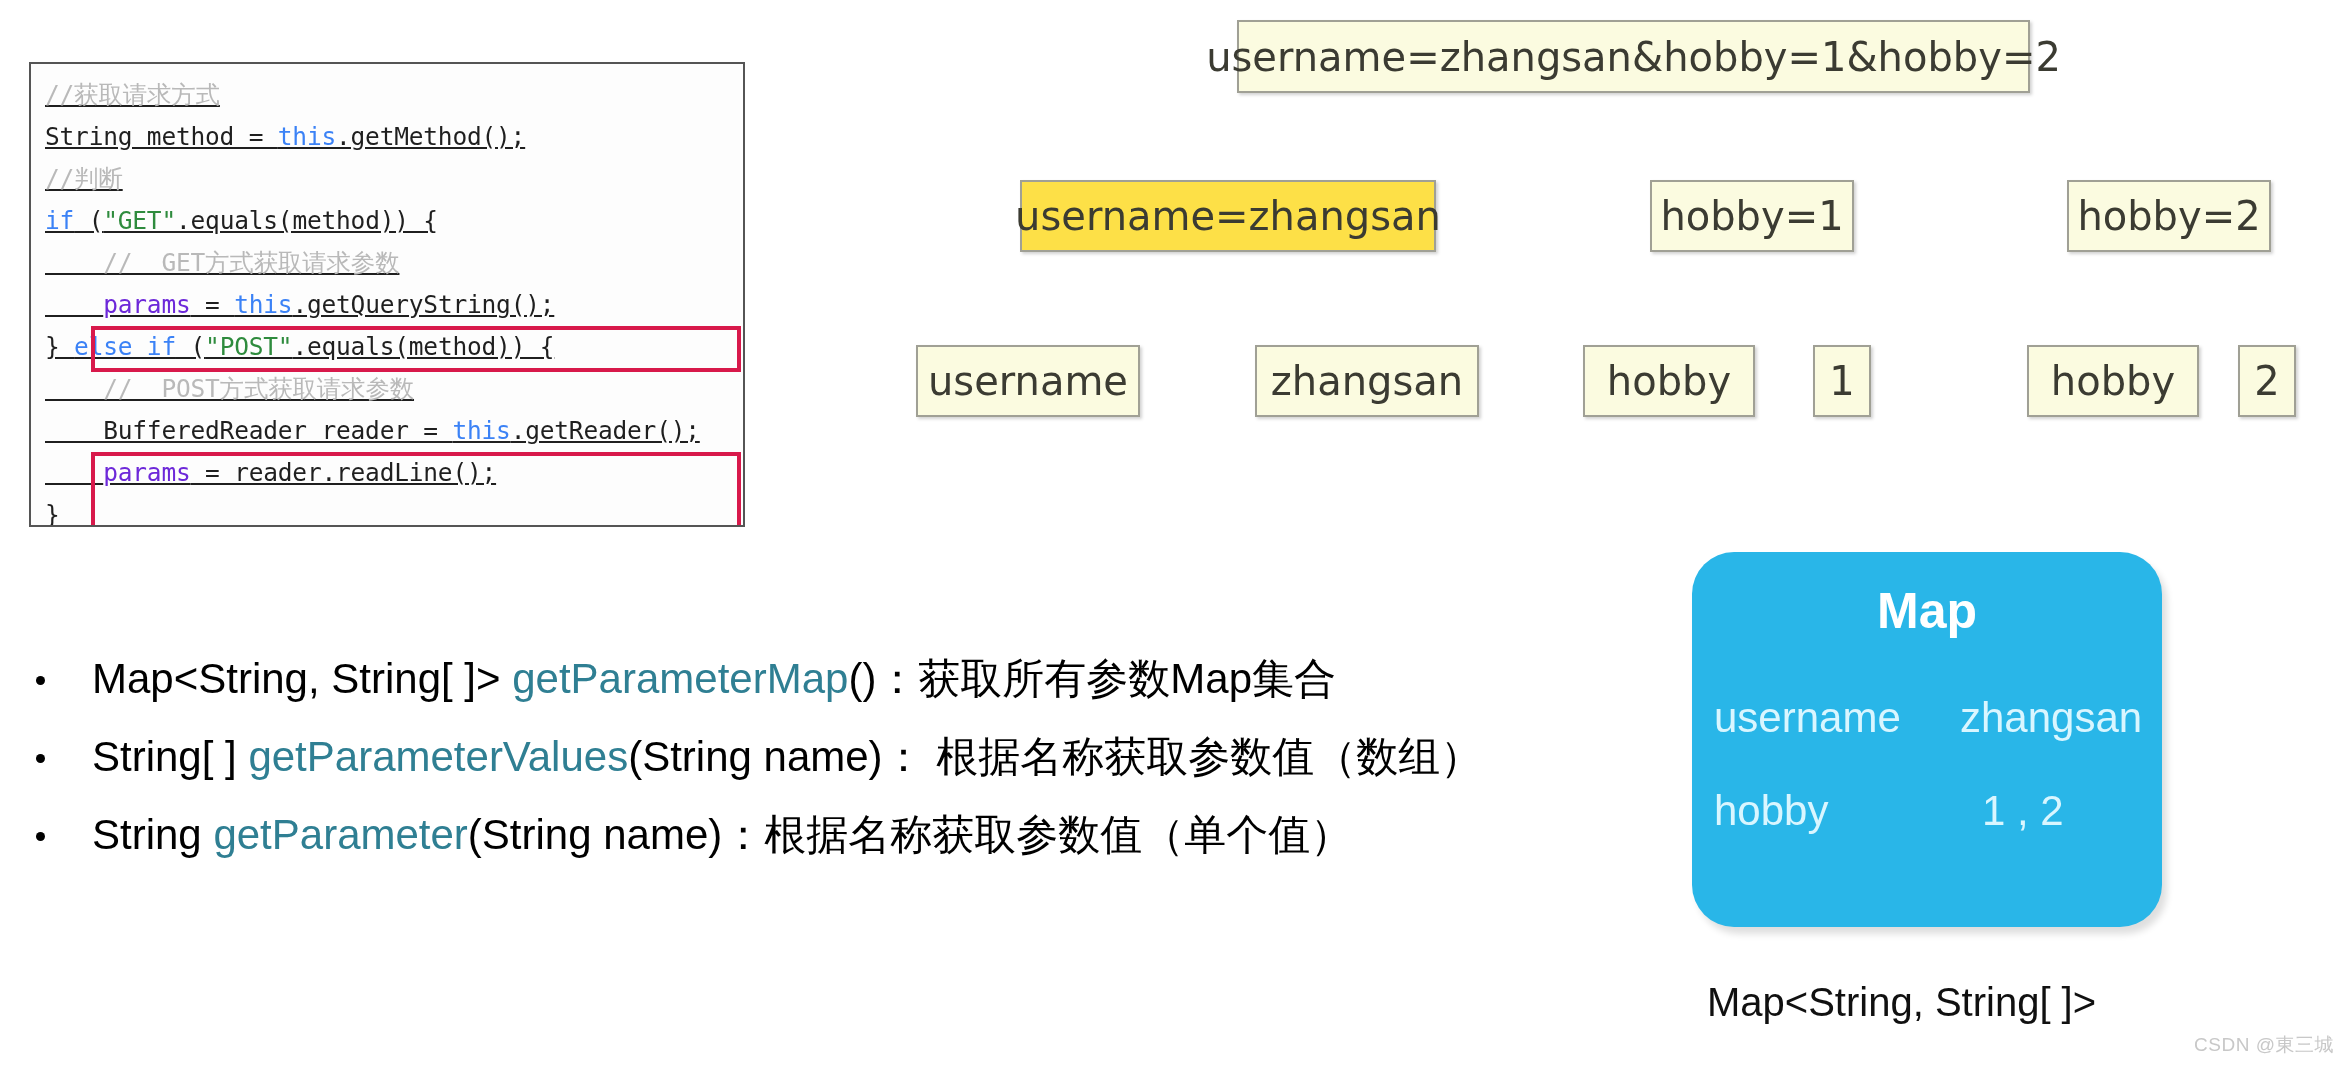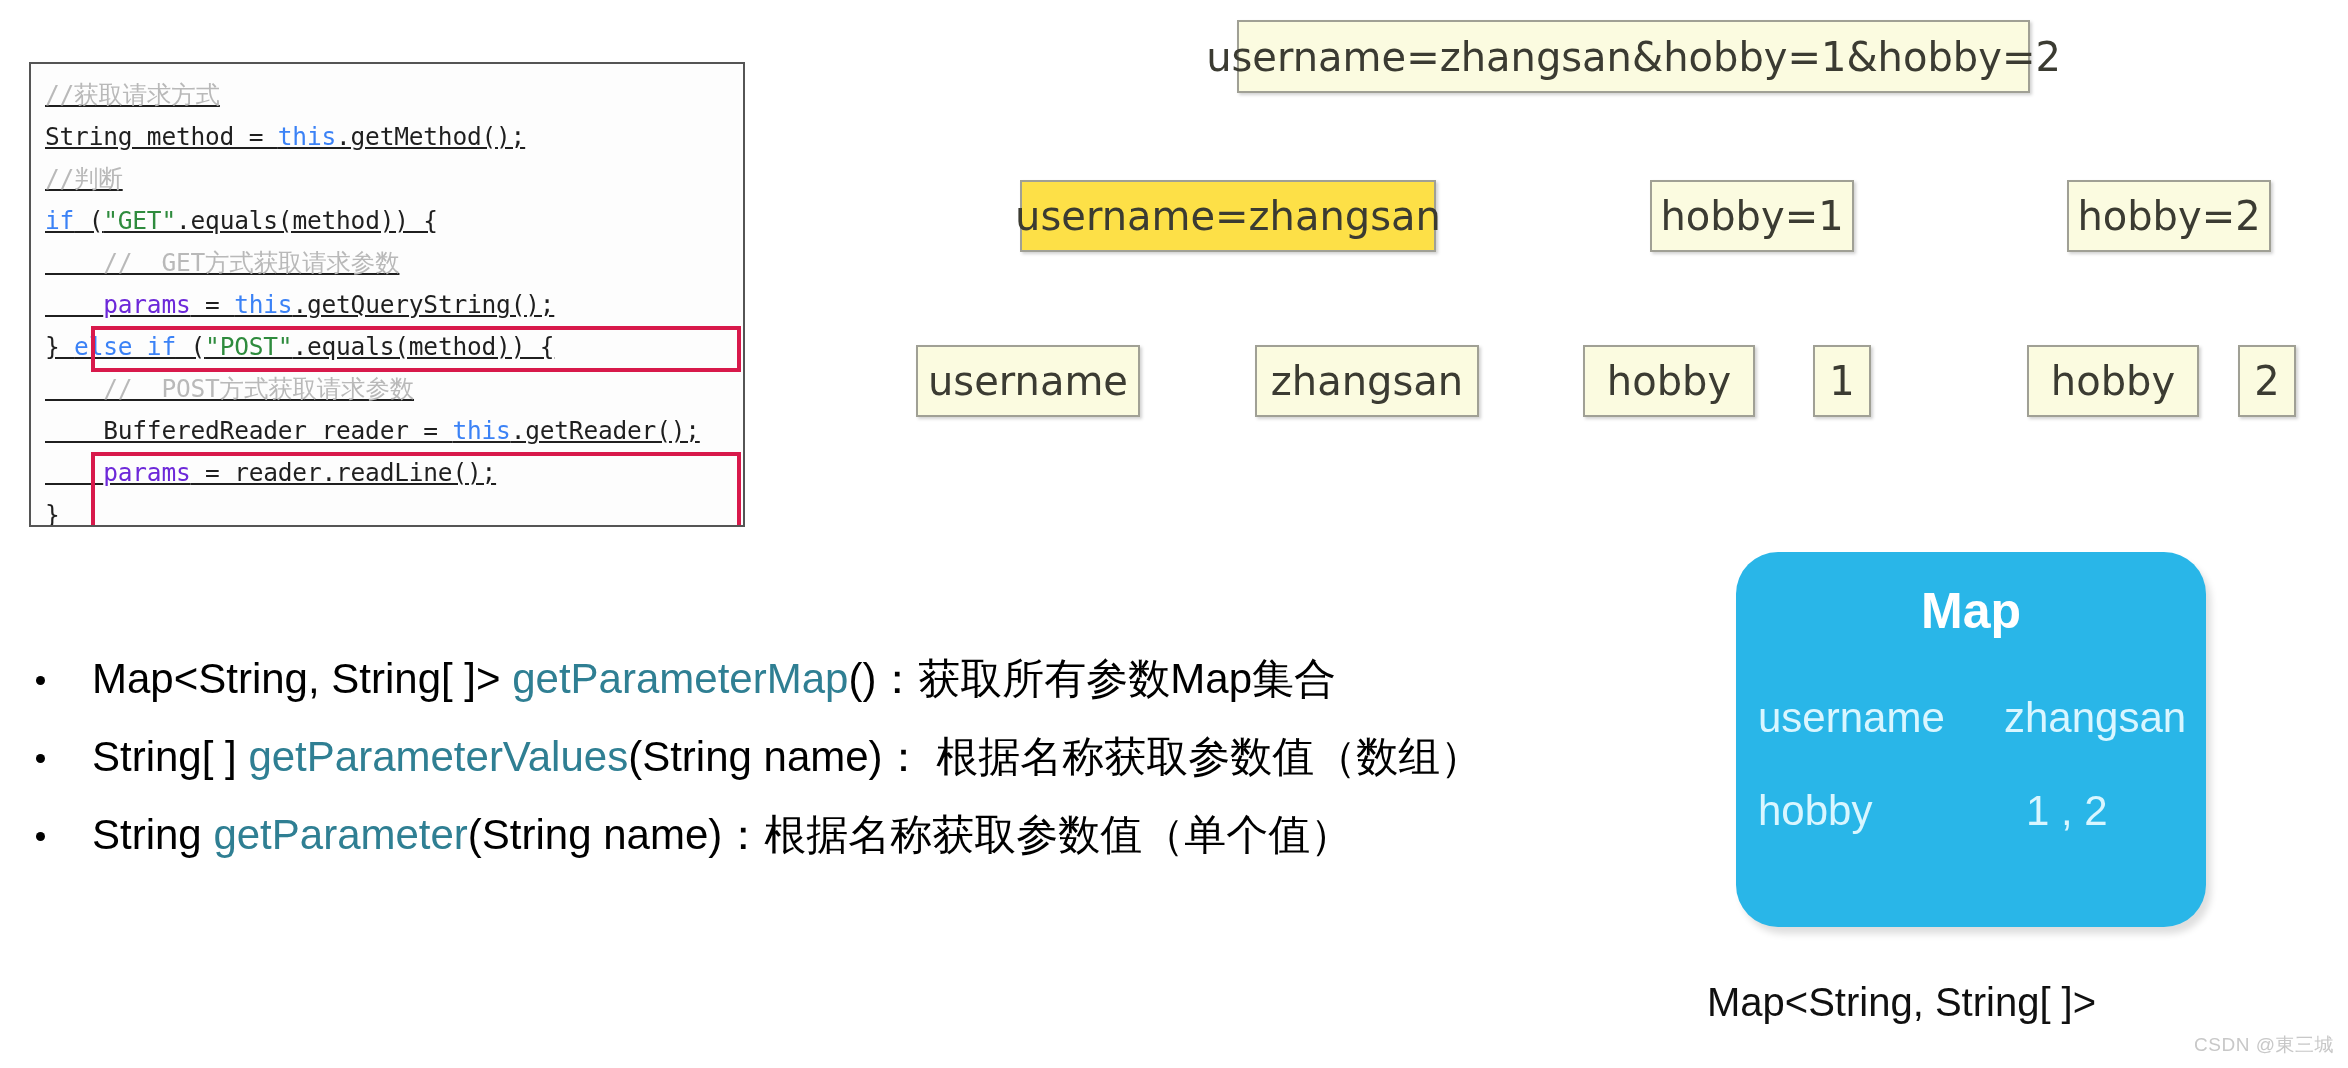--- a/index.html
+++ b/index.html
@@ -73,21 +73,20 @@
   
   #map-box {
     position: absolute;
     left: 1692px;
     top: 552px;
     width: 470px;
     height: 375px;
     background: #29b6e8;
     border-radius: 42px;
     box-shadow: 5px 7px 7px rgba(0,0,0,0.13);
-    margin-left: 44px;
   }
   #map-title {
     position: absolute;
     top: 30px;
     left: 0;
     width: 100%;
     text-align: center;
     color: #ffffff;
     font-size: 50px;
     font-weight: bold;

